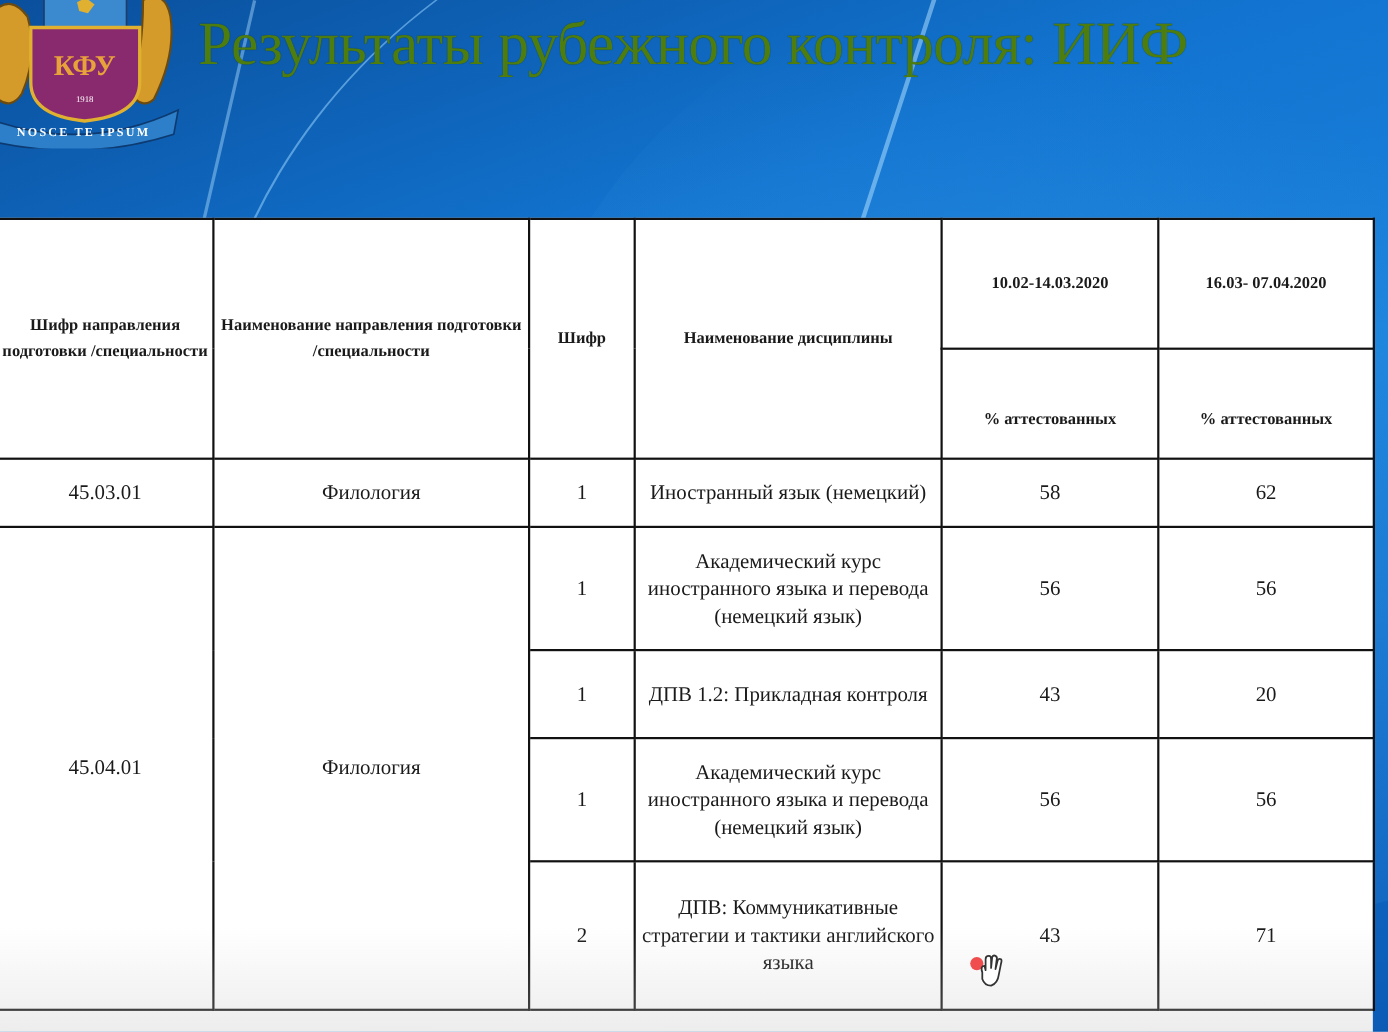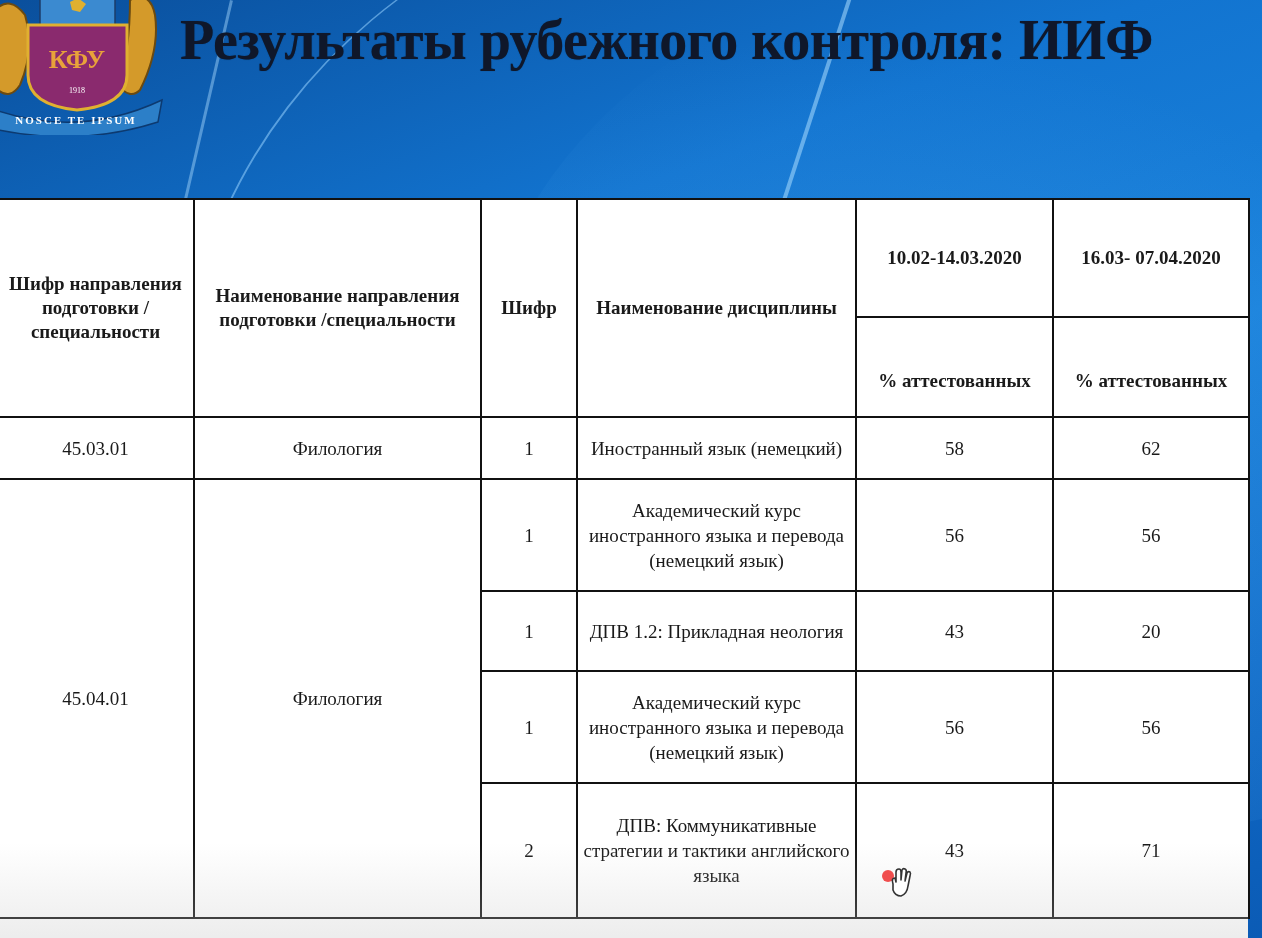--- a/index.html
+++ b/index.html
@@ -27,38 +27,38 @@
       left: 230px; top: 0px; width: 3px; height: 210px;
       background: rgba(170,220,255,0.45);
       transform: rotate(13deg); transform-origin: top left;
     }
     
     .logo {
       position: absolute; left: -10px; top: -10px; width: 175px; height: 145px;
     }
     .title {
       position: absolute; left: 180px; top: 8px; margin: 0;
-      font-size: 56px; font-weight: bold; color: #0f172a; letter-spacing: -0.5px;
+      font-size: 56px; font-weight: normal; color: #4d7c0f; letter-spacing: -0.5px;
       white-space: nowrap;
       text-shadow: 0 0 1px rgba(0,0,0,0.4);
     }
     
     .table-wrap {
       position: absolute; left: -4px; top: 198px; width: 1252px; height: 745px;
       background: #ffffff;
     }
     table {
       border-collapse: collapse; width: 1252px; table-layout: fixed;
       font-family: "Liberation Serif", serif; color: #1a1a1a;
     }
     td, th {
       border: 2px solid #111; text-align: center; vertical-align: middle;
       padding: 2px 4px; font-size: 19px; line-height: 25px;
     }
-    th { font-weight: bold; font-size: 19px; line-height: 24px; }
+    th { font-weight: bold; font-size: 15px; line-height: 24px; }
     .h1 { height: 118px; }
     .h2 { height: 100px; }
     .r1 { height: 62px; }
     .r2 { height: 112px; }
     .r3 { height: 80px; }
     .r4 { height: 112px; }
     .r5 { height: 135px; }
     .fade {
       position: absolute; left: 0; right: 0; bottom: 0; height: 100px;
       background: linear-gradient(to bottom, rgba(255,255,255,0), rgba(200,200,200,0.35));
@@ -132,21 +132,21 @@
       <tr class="r2">
         <td rowspan="4">45.04.01</td>
         <td rowspan="4">Филология</td>
         <td>1</td>
         <td>Академический курс иностранного языка и перевода (немецкий язык)</td>
         <td>56</td>
         <td>56</td>
       </tr>
       <tr class="r3">
         <td>1</td>
-        <td>ДПВ 1.2: Прикладная неология</td>
+        <td>ДПВ 1.2: Прикладная контроля</td>
         <td>43</td>
         <td>20</td>
       </tr>
       <tr class="r4">
         <td>1</td>
         <td>Академический курс иностранного языка и перевода (немецкий язык)</td>
         <td>56</td>
         <td>56</td>
       </tr>
       <tr class="r5">

